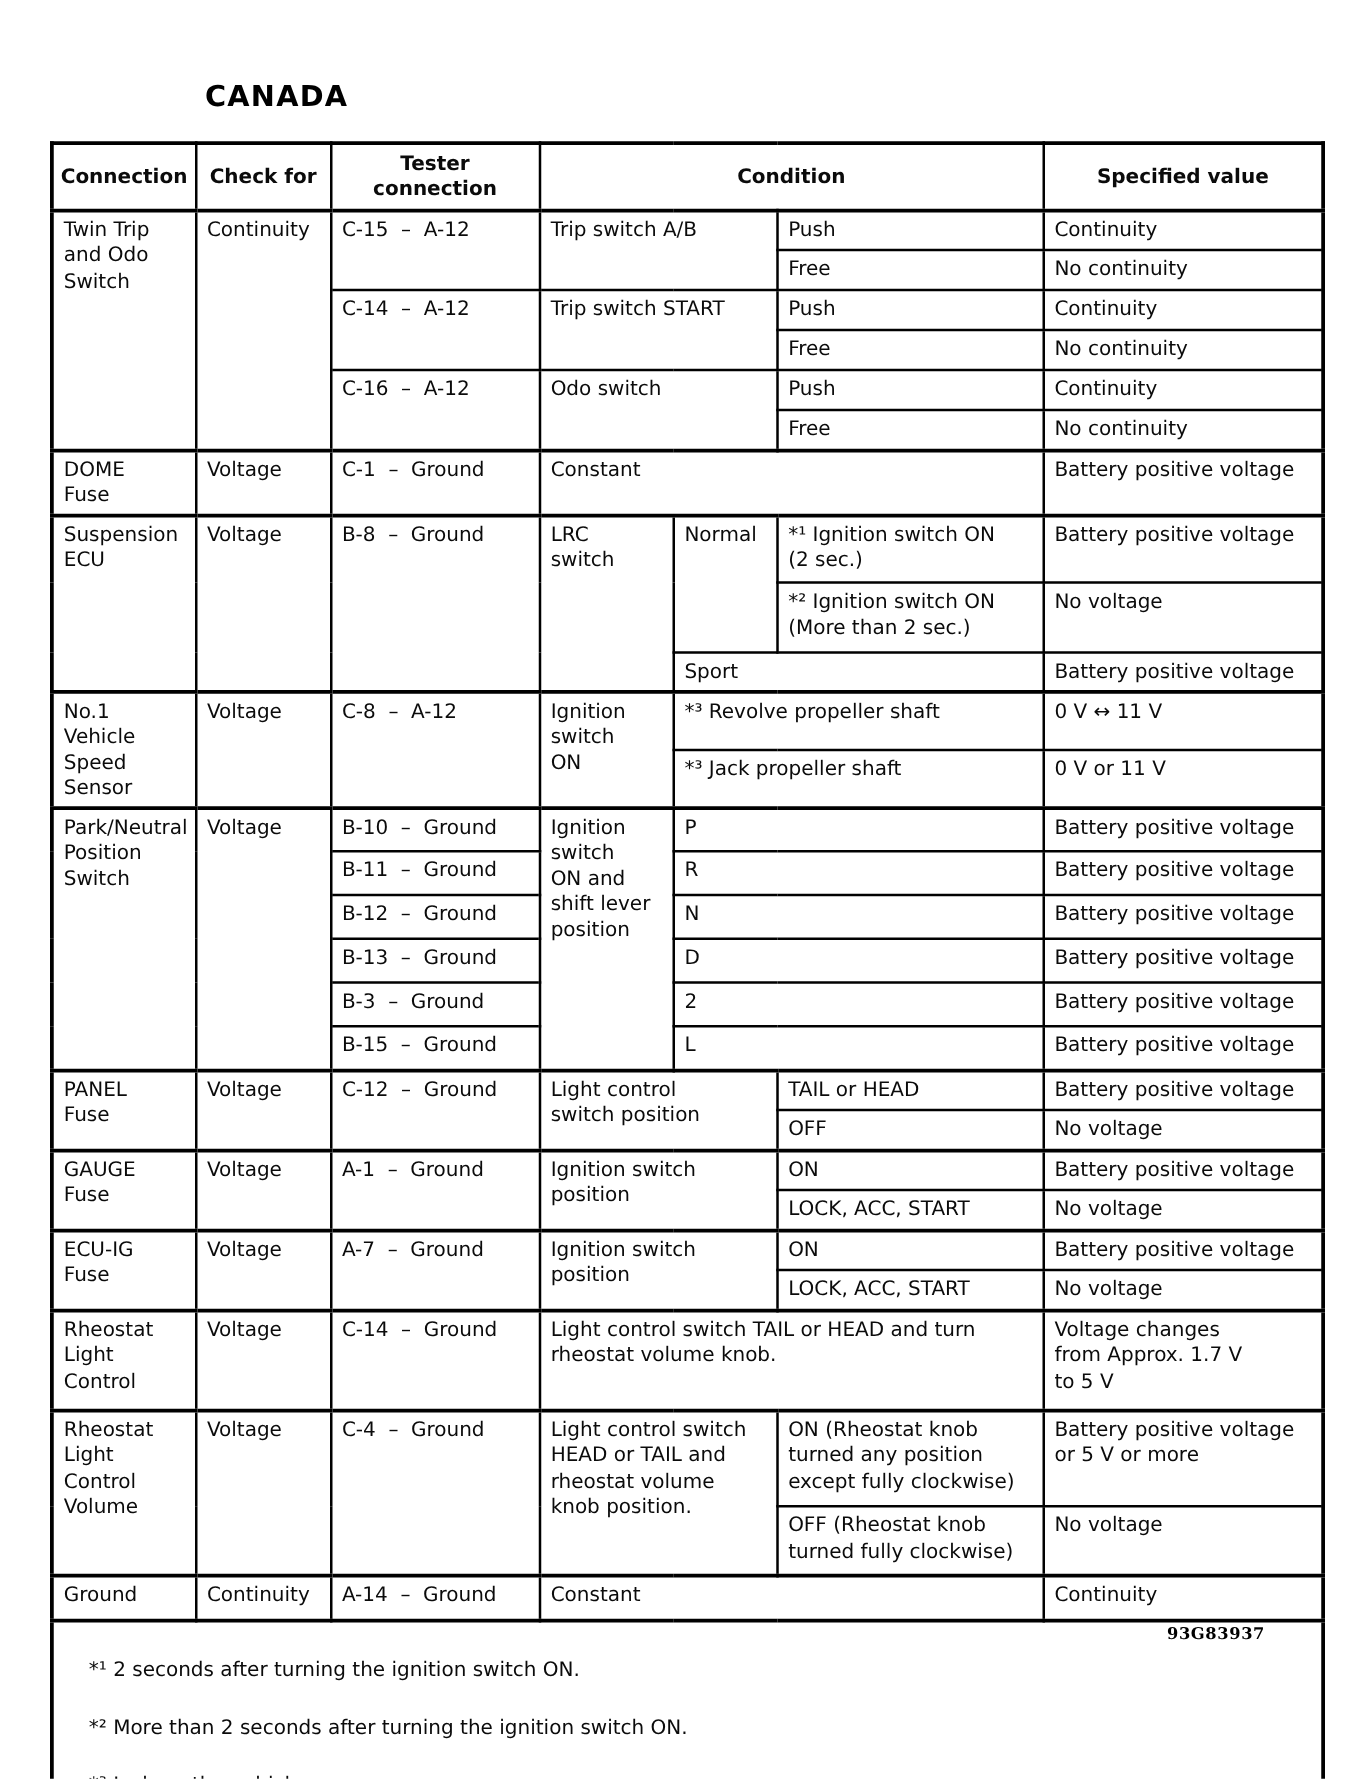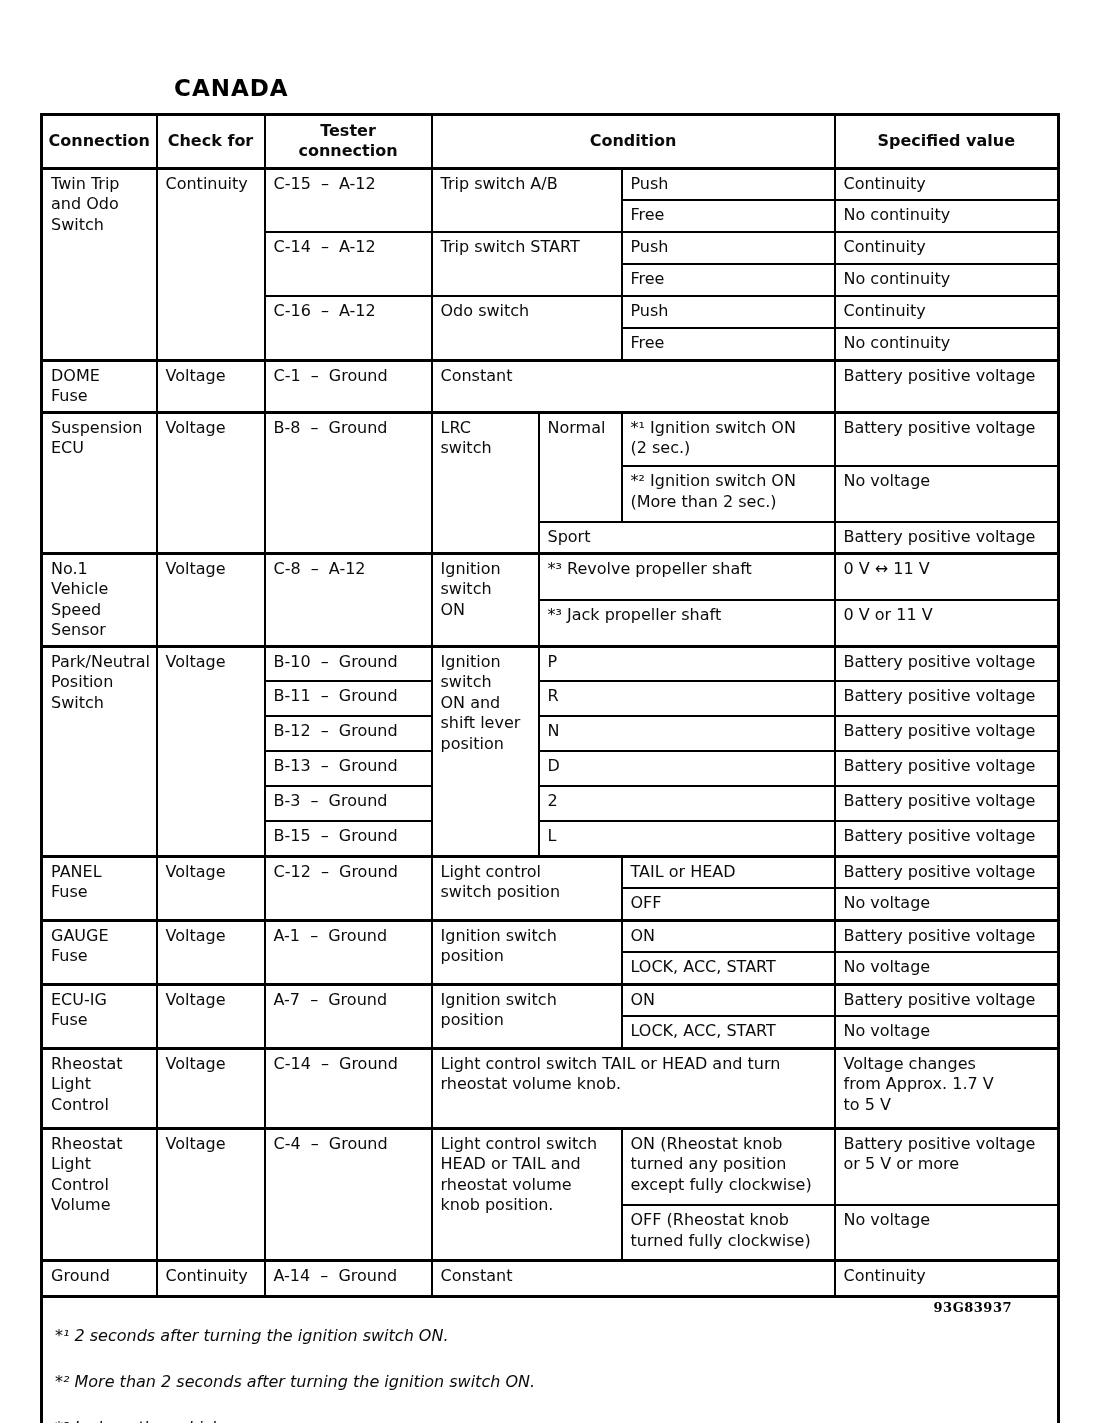--- a/index.html
+++ b/index.html
@@ -11,21 +11,21 @@
     width: 1097px;
     height: 1423px;
     position: relative;
     font-family: "DejaVu Sans", sans-serif;
     color: #0b0b0b;
   }
   .page-title {
     position: absolute;
     left: 161px;
     top: 62px;
-    margin: 13px;
+    margin: 3px;
     font-size: 23px;
     font-weight: bold;
     letter-spacing: 1px;
     color: #000;
   }
   table.spec {
     position: absolute;
     left: 40px;
     top: 113px;
     width: 1017px;
@@ -61,21 +61,21 @@
   tr.h30 { height: 30px; margin-top: 48px; }
   tr.h36 { height: 36px; }
   tr.h39 { height: 39px; }
   tr.h50 { height: 50px; }
   tr.h54 { height: 54px; }
   tr.h55 { height: 55px; }
   tr.h56 { height: 56px; }
   tr.h77 { height: 77px; }
   tr.h80 { height: 80px; }
   td.fn-cell { padding: 7px 12px 9px 12px; }
-  .fn-line { margin: 1px 0 4px 0; font-style: italic; }
+  .fn-line { margin: 1px 0 4px 16px; }
   .doc-code {
     position: absolute;
     top: 1288px;
     right: 85px;
     font-family: "DejaVu Serif", serif;
     font-weight: bold;
     font-size: 13px;
     letter-spacing: 0.5px;
     color: #000;
     margin-top: 12px;

